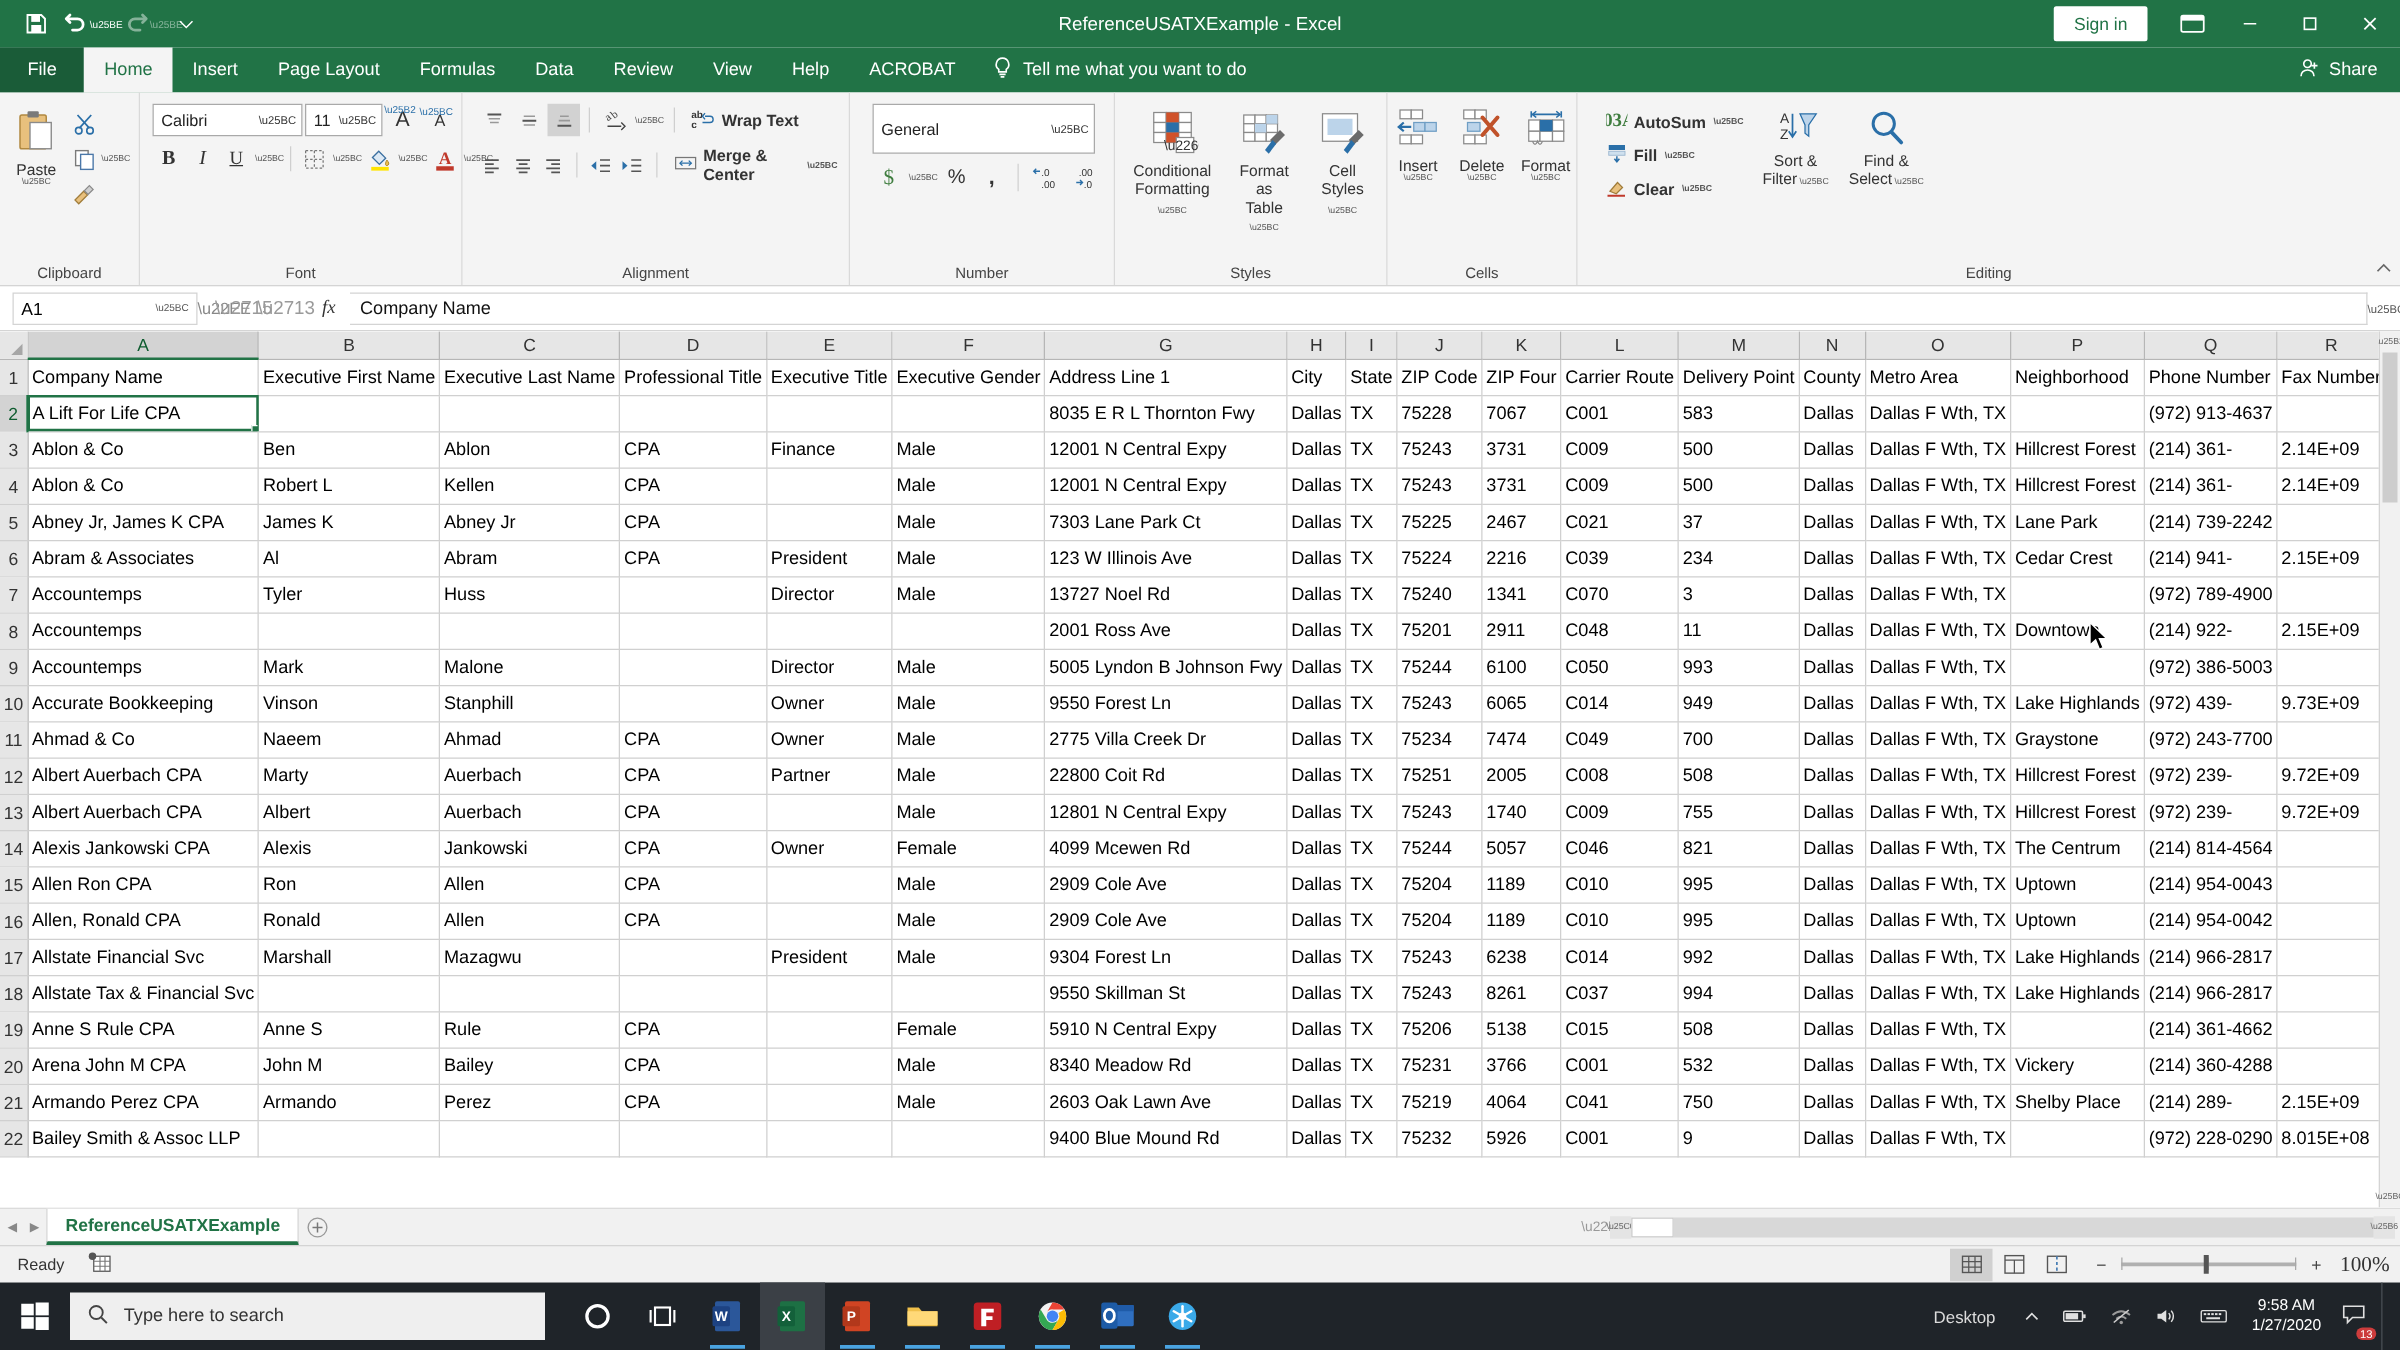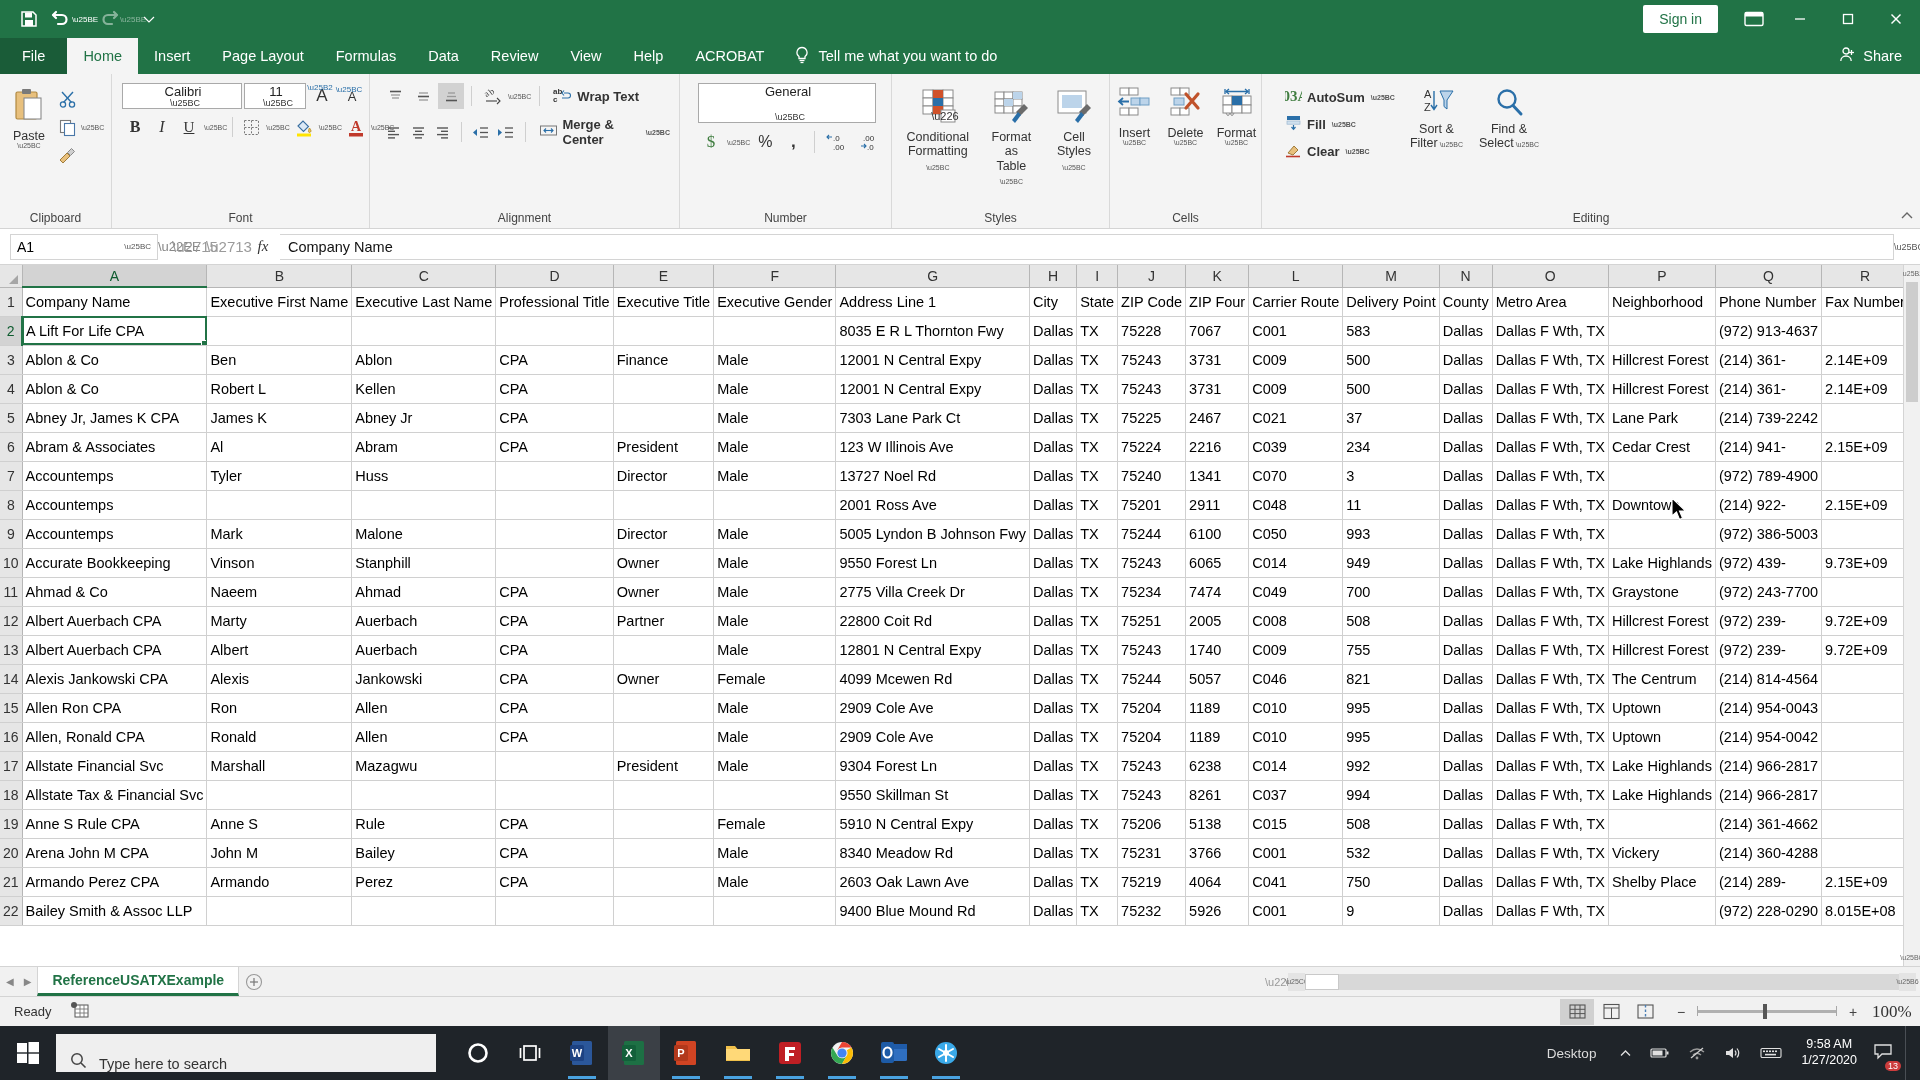--- a/index.html
+++ b/index.html
@@ -94,21 +94,21 @@
     display: flex; align-items: center; justify-content: center;
     width: 26px; height: 26px; cursor: pointer; color: #333; font-size: 14px;
   }
   .smallbtn.sel { background: #d2d2d2; }
   .minicaret { font-size: 7px; color: #555; margin-left: 1px; cursor: pointer; }
 
   .fontrow { display: flex; align-items: center; gap: 2px; }
   .combo {
     border: 1px solid #a9a9a9; background: #fff; height: 26px;
     display: flex; align-items: center; padding: 0 4px 0 6px;
-    font-size: 13px; color: #222; cursor: pointer; flex-direction: column;
+    font-size: 13px; color: #222; cursor: pointer;
   }
   .combo .cv { flex: 1; white-space: nowrap; overflow: hidden; }
   .combo .cd { font-size: 9px; color: #333; margin-left: 4px; }
 
   .wraprow { display: flex; align-items: center; gap: 5px; font-size: 13px; color: #333;
              padding: 2px 5px; cursor: pointer; font-weight: bold; }
 
   
   .fbar {
     height: 36px; background: #fff; display: flex; align-items: center;
@@ -222,21 +222,21 @@
   .ztick { position: absolute; top: -4px; width: 1px; height: 10px; background: #a8a8a8; }
   .zlabel { width: 48px; text-align: right; padding-right: 14px; font-size: 17px; cursor: pointer; font-family: Liberation Serif, serif; }
 
   
   .taskbar {
     height: 54px; background: #1f2429; display: flex; align-items: center;
     flex: 0 0 54px; position: relative;
   }
   .startbtn { width: 56px; height: 54px; display: flex; align-items: center; justify-content: center; cursor: pointer; }
   .searchbox {
-    width: 380px; height: 38px; background: #efefef; display: flex; align-items: flex-end;
+    width: 380px; height: 38px; background: #efefef; display: flex; align-items: center;
     gap: 12px; padding: 0 14px; font-size: 14.5px; color: #333; cursor: text;
   }
   .tbicons { display: flex; align-items: center; gap: 0; margin-left: 16px; }
   .tbicon {
     width: 52px; height: 54px; display: flex; align-items: center;
     justify-content: center; position: relative; cursor: pointer;
   }
   .tbicon.running::after {
     content: ""; position: absolute; bottom: 1px; left: 12px; right: 12px;
     height: 3px; background: #4aa3e0;
@@ -284,20 +284,21 @@
           <path d="M17.5 5 H9 a4.5 4.5 0 0 0 0 9 H13" fill="none" stroke="#fff" stroke-width="2.2" stroke-linecap="round"></path>
         </svg>
     </div>
     <div class="qat-caret dim">\u25BE</div>
     <div class="qat-caret">
       <svg width="14" height="10" viewBox="0 0 14 10">
           <path d="M2 3 L7 8 L12 3" fill="none" stroke="#fff" stroke-width="1.2"></path>
         </svg>
     </div>
   </div>
+  <div class="win-title">ReferenceUSATXExample  -  Excel</div>
   <div class="title-right">
     <div class="signin">Sign in</div>
     <div class="ribbon-display">
       <svg width="22" height="18" viewBox="0 0 22 18">
           <rect x="2" y="2.5" width="18" height="13" rx="1.5" fill="none" stroke="#fff" stroke-width="1.4"></rect>
           <rect x="2" y="2.5" width="18" height="4" fill="#fff"></rect>
         </svg>
     </div>
     <div class="wbtn">
       <svg width="14" height="14" viewBox="0 0 14 14">

